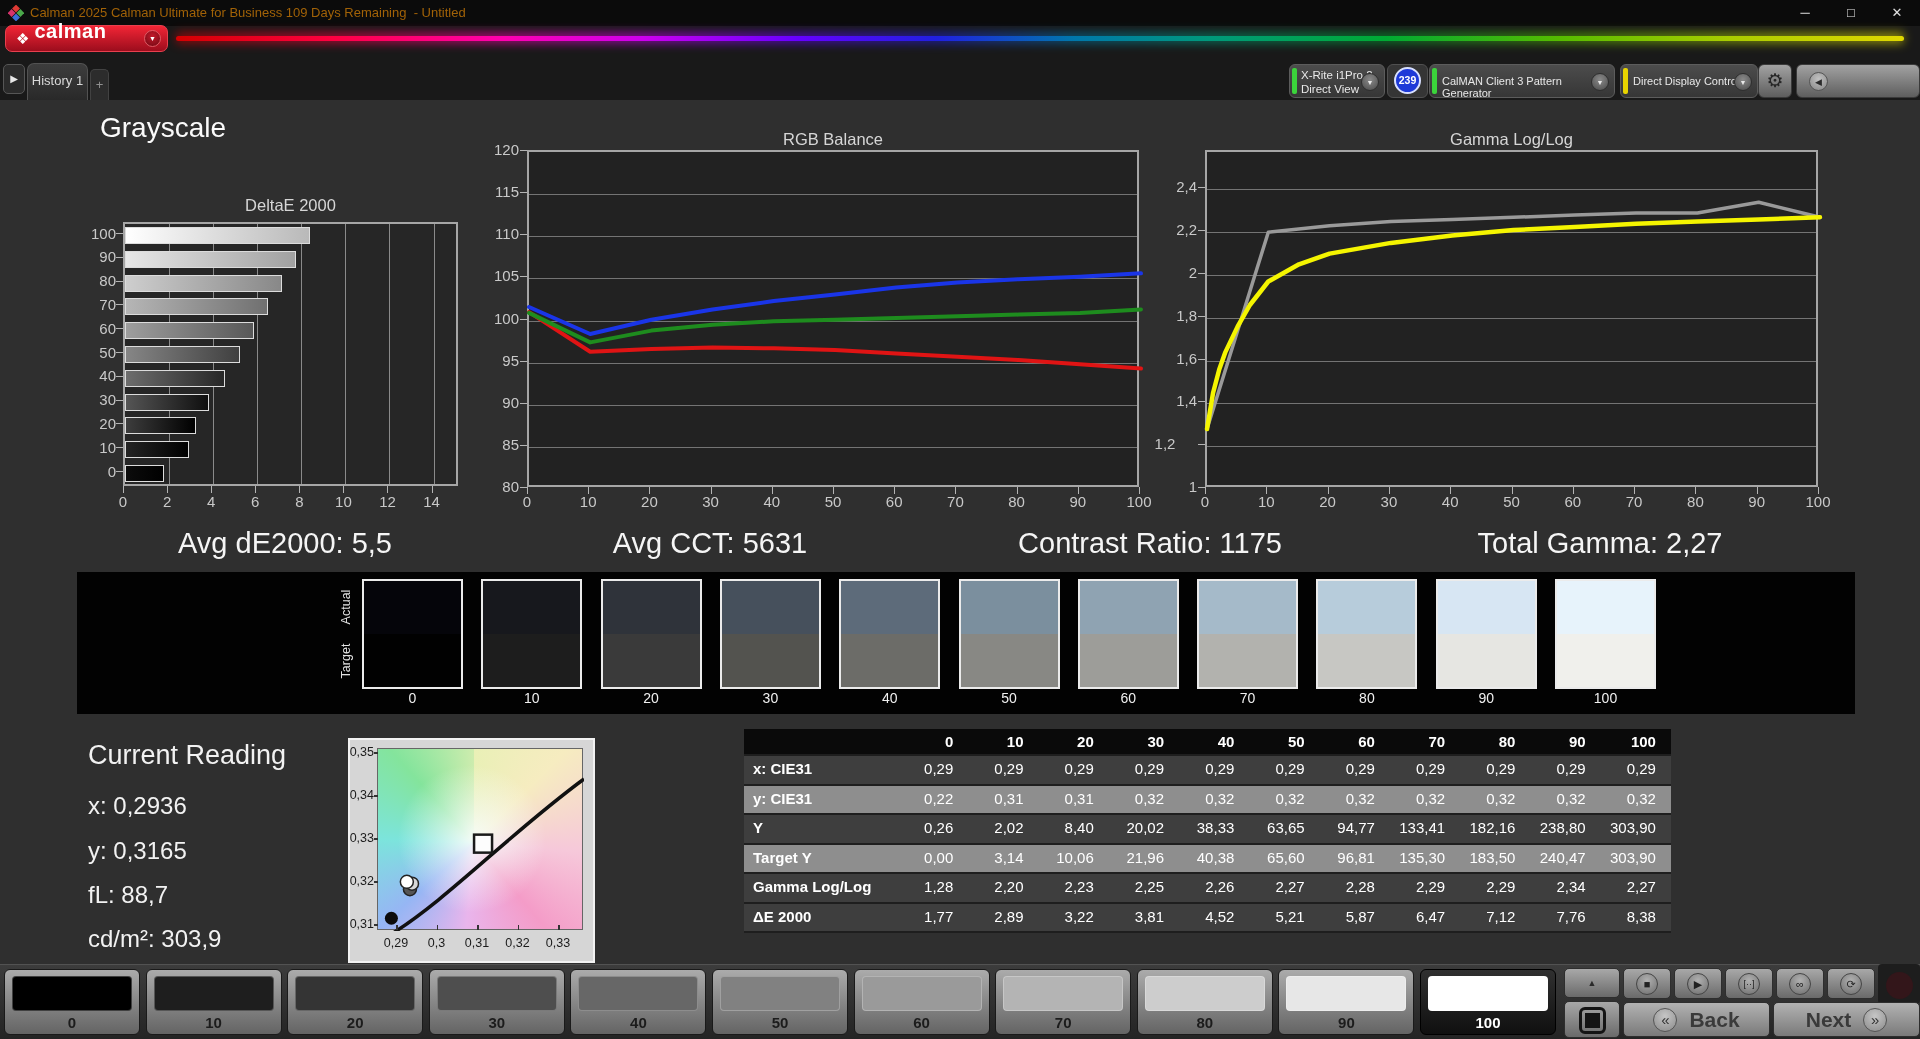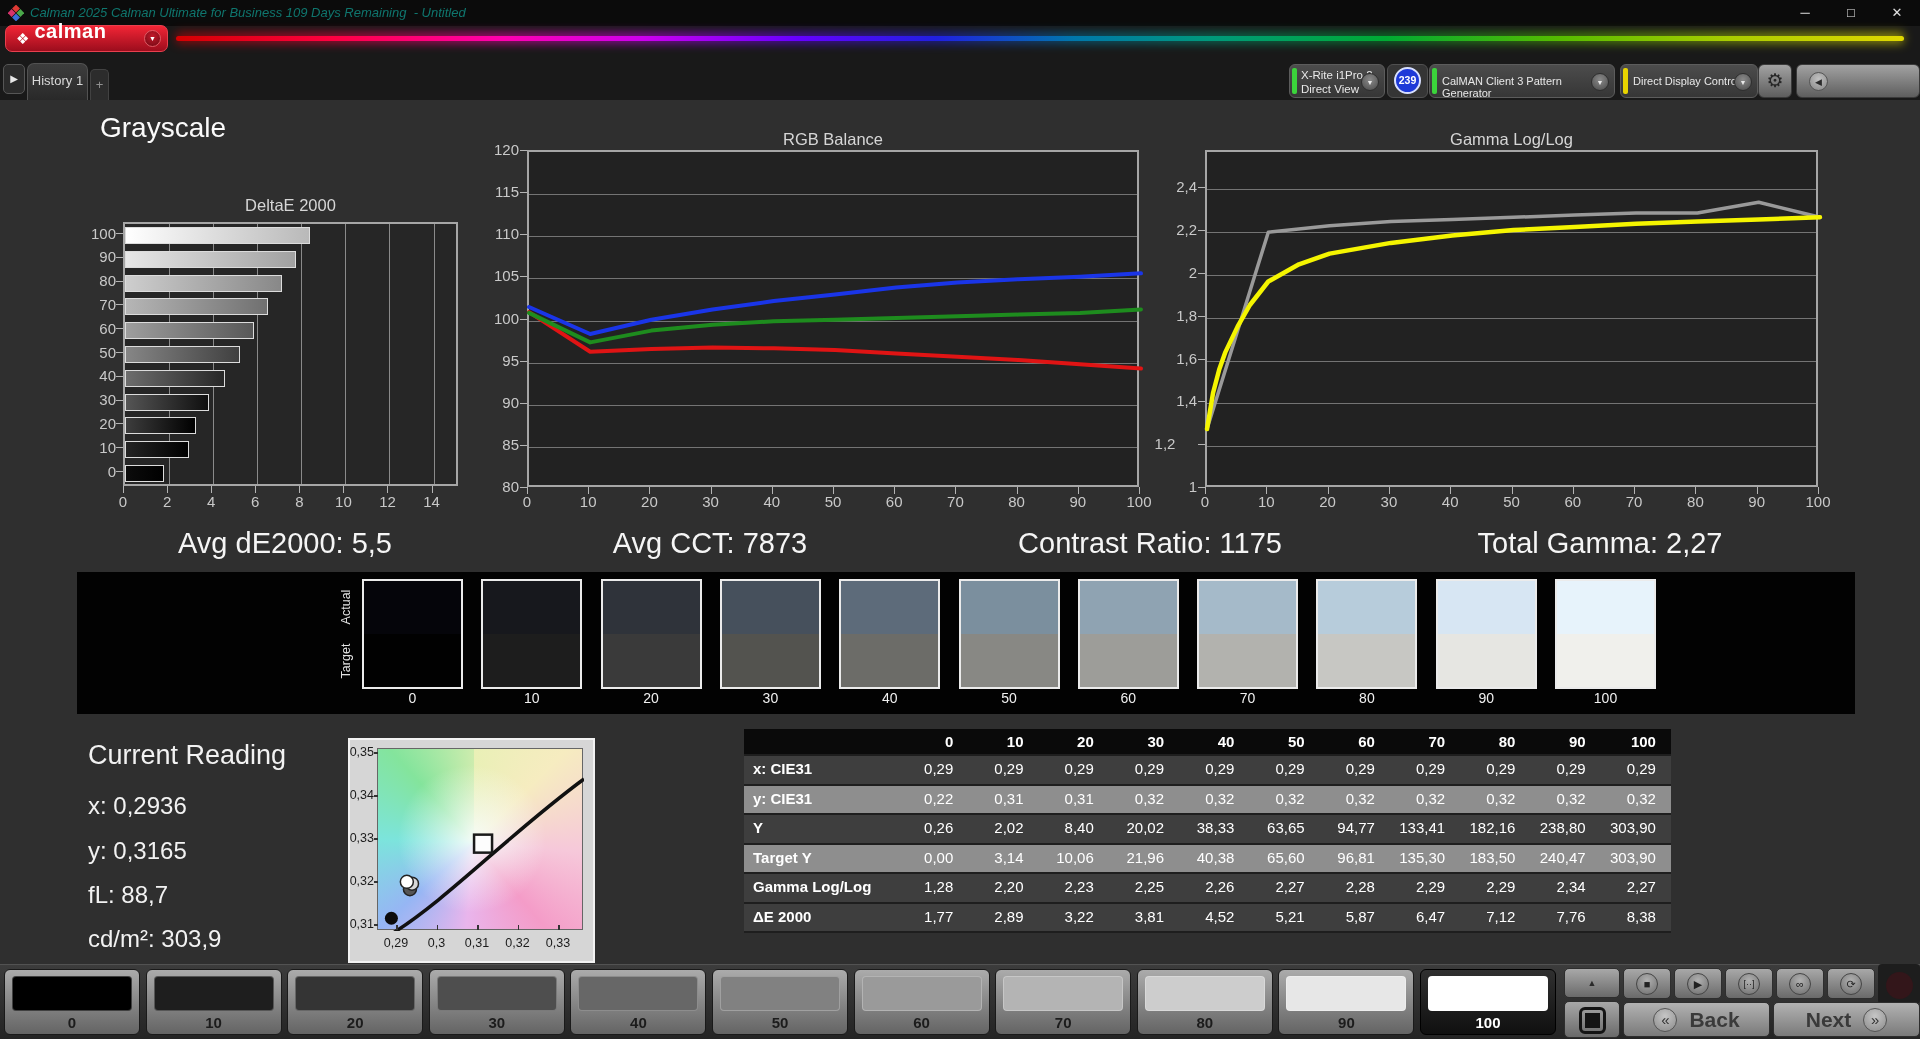--- a/index.html
+++ b/index.html
@@ -3,21 +3,21 @@
 <meta charset="utf-8">
 <style>
   * { margin:0; padding:0; box-sizing:border-box; }
   html,body { width:1920px; height:1039px; }
   body { font-family:"Liberation Sans", sans-serif; background:#2f2f2f; position:relative; overflow:hidden; }
   .abs { position:absolute; }
 
   
   #titlebar { left:0; top:0; width:1920px; height:26px; background:#0b0b0b; }
   #app-icon { left:8px; top:5px; width:16px; height:16px; }
-  #window-title { left:30px; top:5px; font-size:13px; color:#0f766e; white-space:pre;font-style:italic; }
+  #window-title { left:30px; top:5px; font-size:13px; color:#a16207; white-space:pre; }
   .win-btn { top:0; width:46px; height:26px; color:#e0e0e0; font-size:13px; text-align:center; line-height:26px; }
 
   
   #topband { left:0; top:26px; width:1920px; height:74px; background:#191919; }
   #logo-btn { left:5px; top:25px; width:163px; height:27px; border-radius:7px;
     background:linear-gradient(#f22535,#9c0d1d); border:1px solid #e8404e;
     display:flex; align-items:center; padding:0 6px 0 10px; gap:5px; }
   #logo-mark { color:#fff; font-size:15px; }
   #logo-text { color:#fff; font-size:20px; font-weight:bold; letter-spacing:0.5px; line-height:1; padding-bottom:16px; }
   #logo-caret { margin-left:auto; width:17px; height:17px; border-radius:50%;
@@ -344,21 +344,21 @@
     <div class="abs axis-lbl" style="left: 1614.1px; top: 493px; width: 40px; text-align: center;">70</div>
     <div class="abs tick" style="left: 1695.4px; top: 487px; width: 1px; height: 7px;"></div>
     <div class="abs axis-lbl" style="left: 1675.4px; top: 493px; width: 40px; text-align: center;">80</div>
     <div class="abs tick" style="left: 1756.7px; top: 487px; width: 1px; height: 7px;"></div>
     <div class="abs axis-lbl" style="left: 1736.7px; top: 493px; width: 40px; text-align: center;">90</div>
     <div class="abs tick" style="left: 1818px; top: 487px; width: 1px; height: 7px;"></div>
     <div class="abs axis-lbl" style="left: 1798px; top: 493px; width: 40px; text-align: center;">100</div>
   </div>
 
 <div class="abs stat" style="left:110px;width:350px">Avg dE2000: 5,5</div>
-<div class="abs stat" style="left:525px;width:370px">Avg CCT: 7873</div>
+<div class="abs stat" style="left:525px;width:370px">Avg CCT: 5631</div>
 <div class="abs stat" style="left:950px;width:400px">Contrast Ratio: 1175</div>
 <div class="abs stat" style="left:1400px;width:400px">Total Gamma: 2,27</div>
 
 <div class="abs" id="swatch-strip"></div>
 <div class="abs vtext" style="left:321px;top:599px;width:52px;height:16px">Actual</div>
 <div class="abs vtext" style="left:321px;top:653px;width:52px;height:16px">Target</div>
 <div id="swatch-layer">
     <div class="abs swatch" style="left: 362px;">
       <div class="half" style="top: 0px; background: rgb(5, 5, 10);"></div>
       <div class="half" style="top: 50%; background: rgb(1, 1, 1);"></div>

